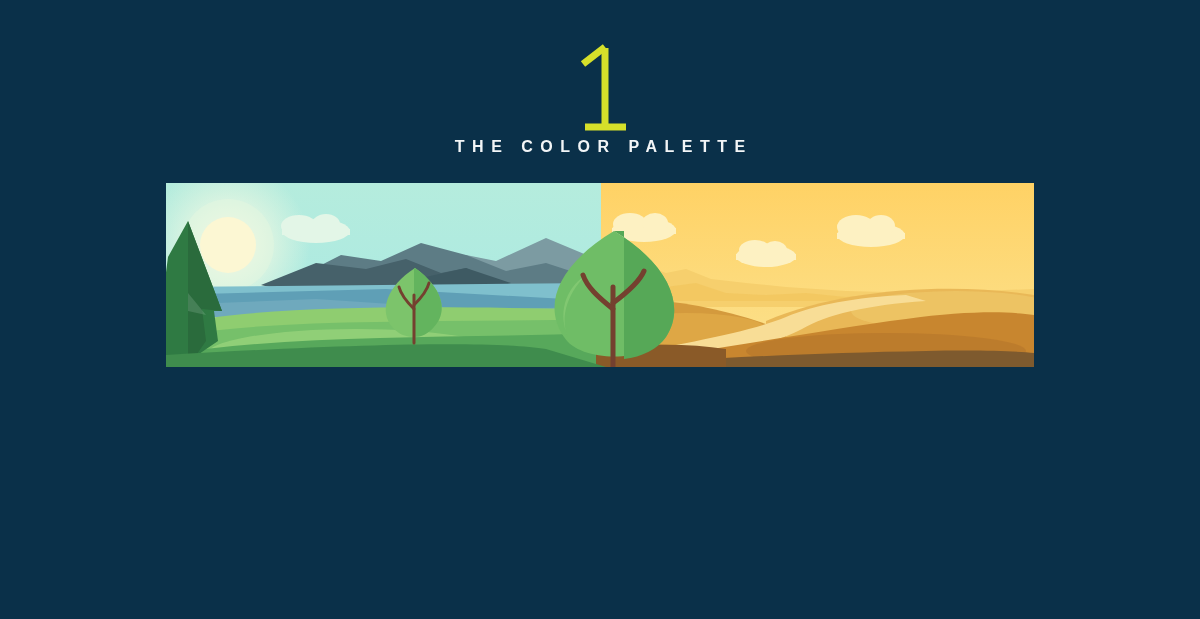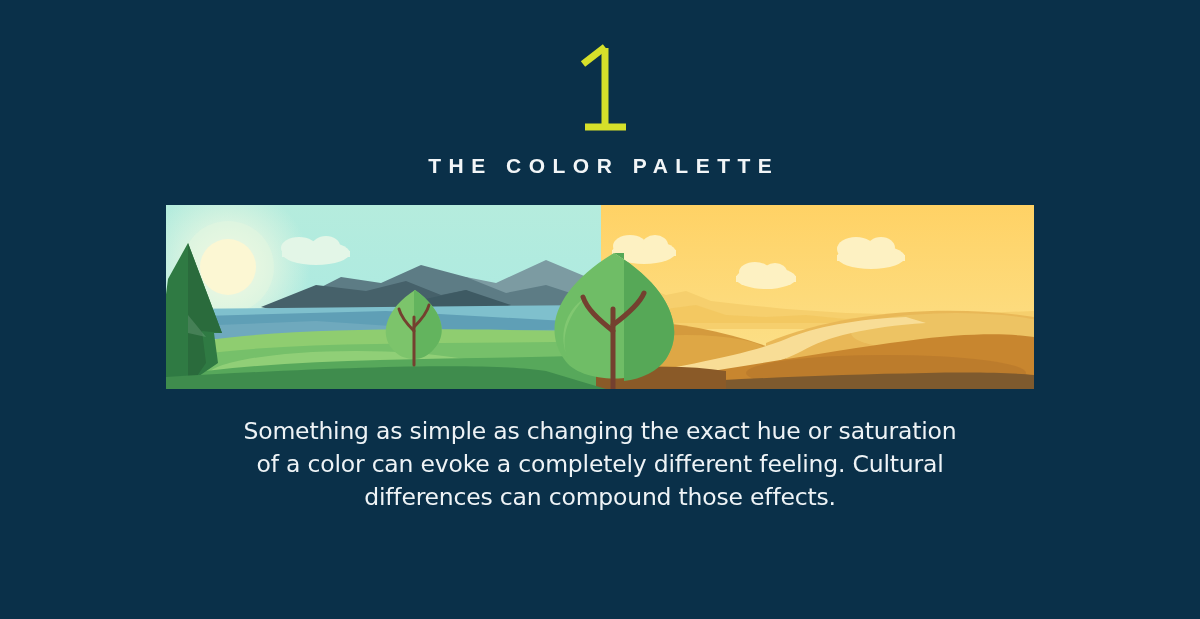--- a/index.html
+++ b/index.html
@@ -35,22 +35,22 @@
     letter-spacing: 0;
     height: 92px;
     display: flex;
     align-items: center;
     justify-content: center;
   }
   .numeral svg { display:block; }
 
   
   .heading {
-    margin-top: 20px;
-    font-size: 21px;
+    margin-top: 4px;
+    font-size: 16px;
     font-weight: bold;
     color: #f2f5f7;
     letter-spacing: 7.5px;
     text-indent: 7.5px;
     text-transform: uppercase;
     text-align: left;
   }
 
   
   .illo-wrap {
@@ -233,15 +233,14 @@
             <path d="M447,126 C432,114 421,104 417,92"></path>
             <path d="M447,120 C463,108 474,98 478,88"></path>
           </g>
         </g>
       </g>
 
       <desc>A banner illustration split vertically: the left half is a cool green lakeside scene with a sun, clouds, mountains and trees; the right half is a warm golden desert with dunes, a sandy path and clouds.</desc>
     </svg>
   </div>
 
-  <div class="caption">Something as simple as changing the exact hue or saturation of a color can evoke a completely different feeling. Cultural differences can compound those effects.</div>
 
 </div>
 
 </body></html>

